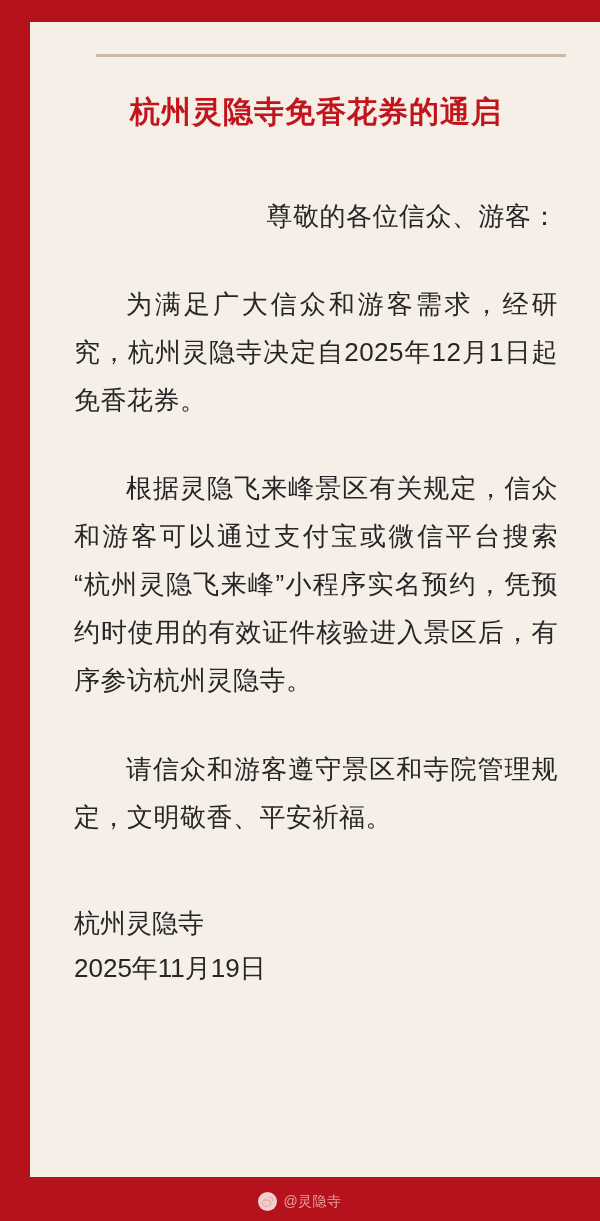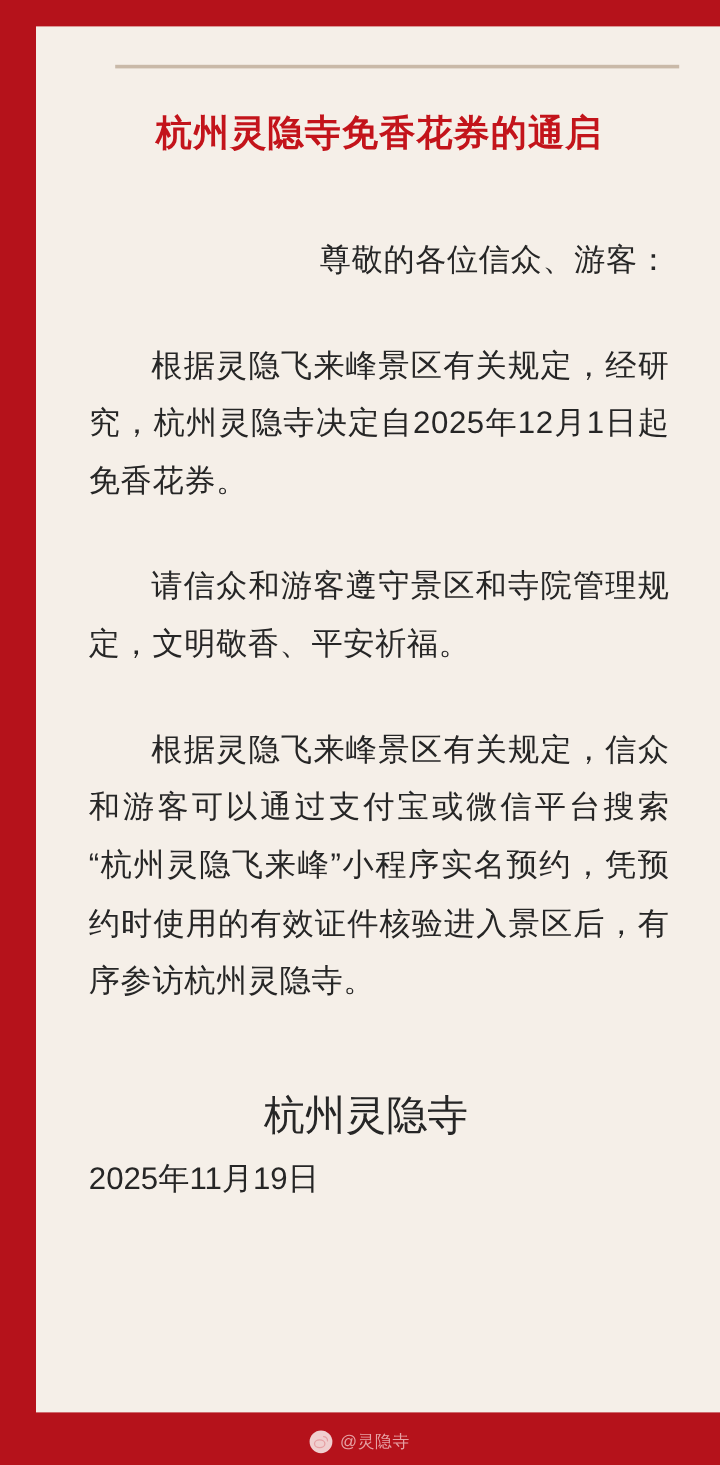--- a/index.html
+++ b/index.html
@@ -74,24 +74,24 @@
     color: #262626;
     line-height: 1.85;
     letter-spacing: 0.5px;
     text-indent: 2em;
     text-align: justify;
   }
 
   .signature {
     margin: 0;
     padding-top: 60px;
-    font-size: 34px;
+    font-size: 26px;
     color: #262626;
     line-height: 1.75;
-    text-align: center;
+    text-align: left;
     padding-right: 22px;
   }
   .sign-date {
     margin: 0;
     font-size: 26px;
     color: #262626;
     line-height: 1.75;
     text-align: left;
     padding-right: 22px;
   }
@@ -128,23 +128,23 @@
 <body>
 
 <div class="poster">
   <div class="card">
     <div class="top-rule"></div>
 
     <h1 class="title">杭州灵隐寺免香花券的通启</h1>
 
     <p class="salutation">尊敬的各位信众、游客：</p>
 
-    <p class="para">根据灵隐飞来峰景区有关规定，经研究，杭州灵隐寺决定自2025年12月1日起免香花券。</p>
+    <p class="para">为满足广大信众和游客需求，经研究，杭州灵隐寺决定自2025年12月1日起免香花券。</p>
+    <p class="para">根据灵隐飞来峰景区有关规定，信众和游客可以通过支付宝或微信平台搜索“杭州灵隐飞来峰”小程序实名预约，凭预约时使用的有效证件核验进入景区后，有序参访杭州灵隐寺。</p>
     <p class="para">请信众和游客遵守景区和寺院管理规定，文明敬香、平安祈福。</p>
-    <p class="para">根据灵隐飞来峰景区有关规定，信众和游客可以通过支付宝或微信平台搜索“杭州灵隐飞来峰”小程序实名预约，凭预约时使用的有效证件核验进入景区后，有序参访杭州灵隐寺。</p>
 
     <p class="signature">杭州灵隐寺</p>
     <p class="sign-date">2025年11月19日</p>
   </div>
 
   <div class="watermark">
     <span class="wb-logo">
       <svg width="13" height="13" viewBox="0 0 24 24" aria-hidden="true">
         <ellipse cx="10" cy="15" rx="8" ry="6" fill="none" stroke="#e6a1a4" stroke-width="2"></ellipse>
         <path d="M16 4c3.5 0 6.5 3 6 6.5" fill="none" stroke="#e6a1a4" stroke-width="2" stroke-linecap="round"></path>

